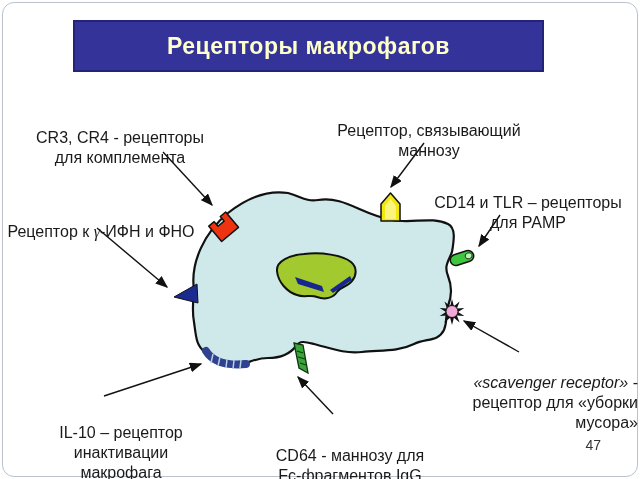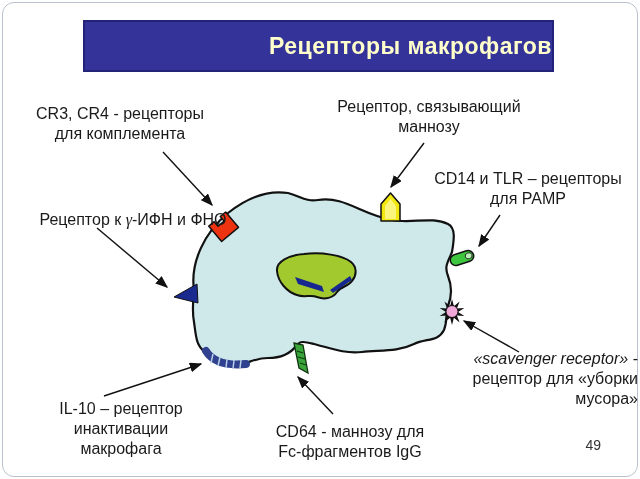--- a/index.html
+++ b/index.html
@@ -5,35 +5,35 @@
   html,body{margin:0;padding:0;}
   body{
     width:640px;height:479px;position:relative;overflow:hidden;
     background:#ffffff;font-family:"Liberation Sans",sans-serif;
   }
   .frame{
     position:absolute;left:2px;top:2px;right:2px;bottom:2px;
     border:1px solid #b9c2cc;border-radius:12px;pointer-events:none;
   }
   .title-bar{
-    position:absolute;left:83px;top:20px;width:471px;height:52px;
+    position:absolute;left:73px;top:20px;width:471px;height:52px;
     background:#333399;border:2px solid #23237a;box-sizing:border-box;
-    display:flex;align-items:center;justify-content:flex-end;
+    display:flex;align-items:center;justify-content:center;
   }
   .title-bar span{
     color:#ffffcc;font-size:23px;font-weight:bold;letter-spacing:.5px;
   }
   .label{
     position:absolute;color:#1a1a1a;font-size:16px;line-height:20px;
-    text-align:center;white-space:pre-line;
+    text-align:center;white-space:pre-line;margin-top:24px;
   }
   .lbl-cr3    {left:15px;  top:104px; width:210px;}
   .lbl-mannose{left:323px; top:97px;  width:212px;}
   .lbl-cd14   {left:424px; top:169px; width:208px;}
-  .lbl-ifn    {left:4px;   top:210px; width:194px;padding-left:32px;}
+  .lbl-ifn    {left:4px;   top:198px; width:194px;}
   .lbl-scav   {left:438px; top:349px; width:200px;text-align:right;}
   .lbl-il10   {left:37px;  top:399px; width:168px;}
   .lbl-cd64   {left:244px; top:422px; width:212px;}
   .it{font-style:italic;}
   .gamma{font-family:"Liberation Serif",serif;font-style:italic;}
   .page-num{
     position:absolute;right:39px;bottom:26px;font-size:14px;color:#333;
   }
   svg.diagram{position:absolute;left:0;top:0;}
 </style>
@@ -144,13 +144,13 @@
 рецептор для «уборки
 мусора»</span></div>
 
 <div class="label lbl-il10">IL-10 – рецептор
 инактивации
 макрофага</div>
 
 <div class="label lbl-cd64">CD64 - маннозу для
 Fc-фрагментов IgG</div>
 
-<div class="page-num">49</div>
+<div class="page-num">47</div>
 
 </body></html>

